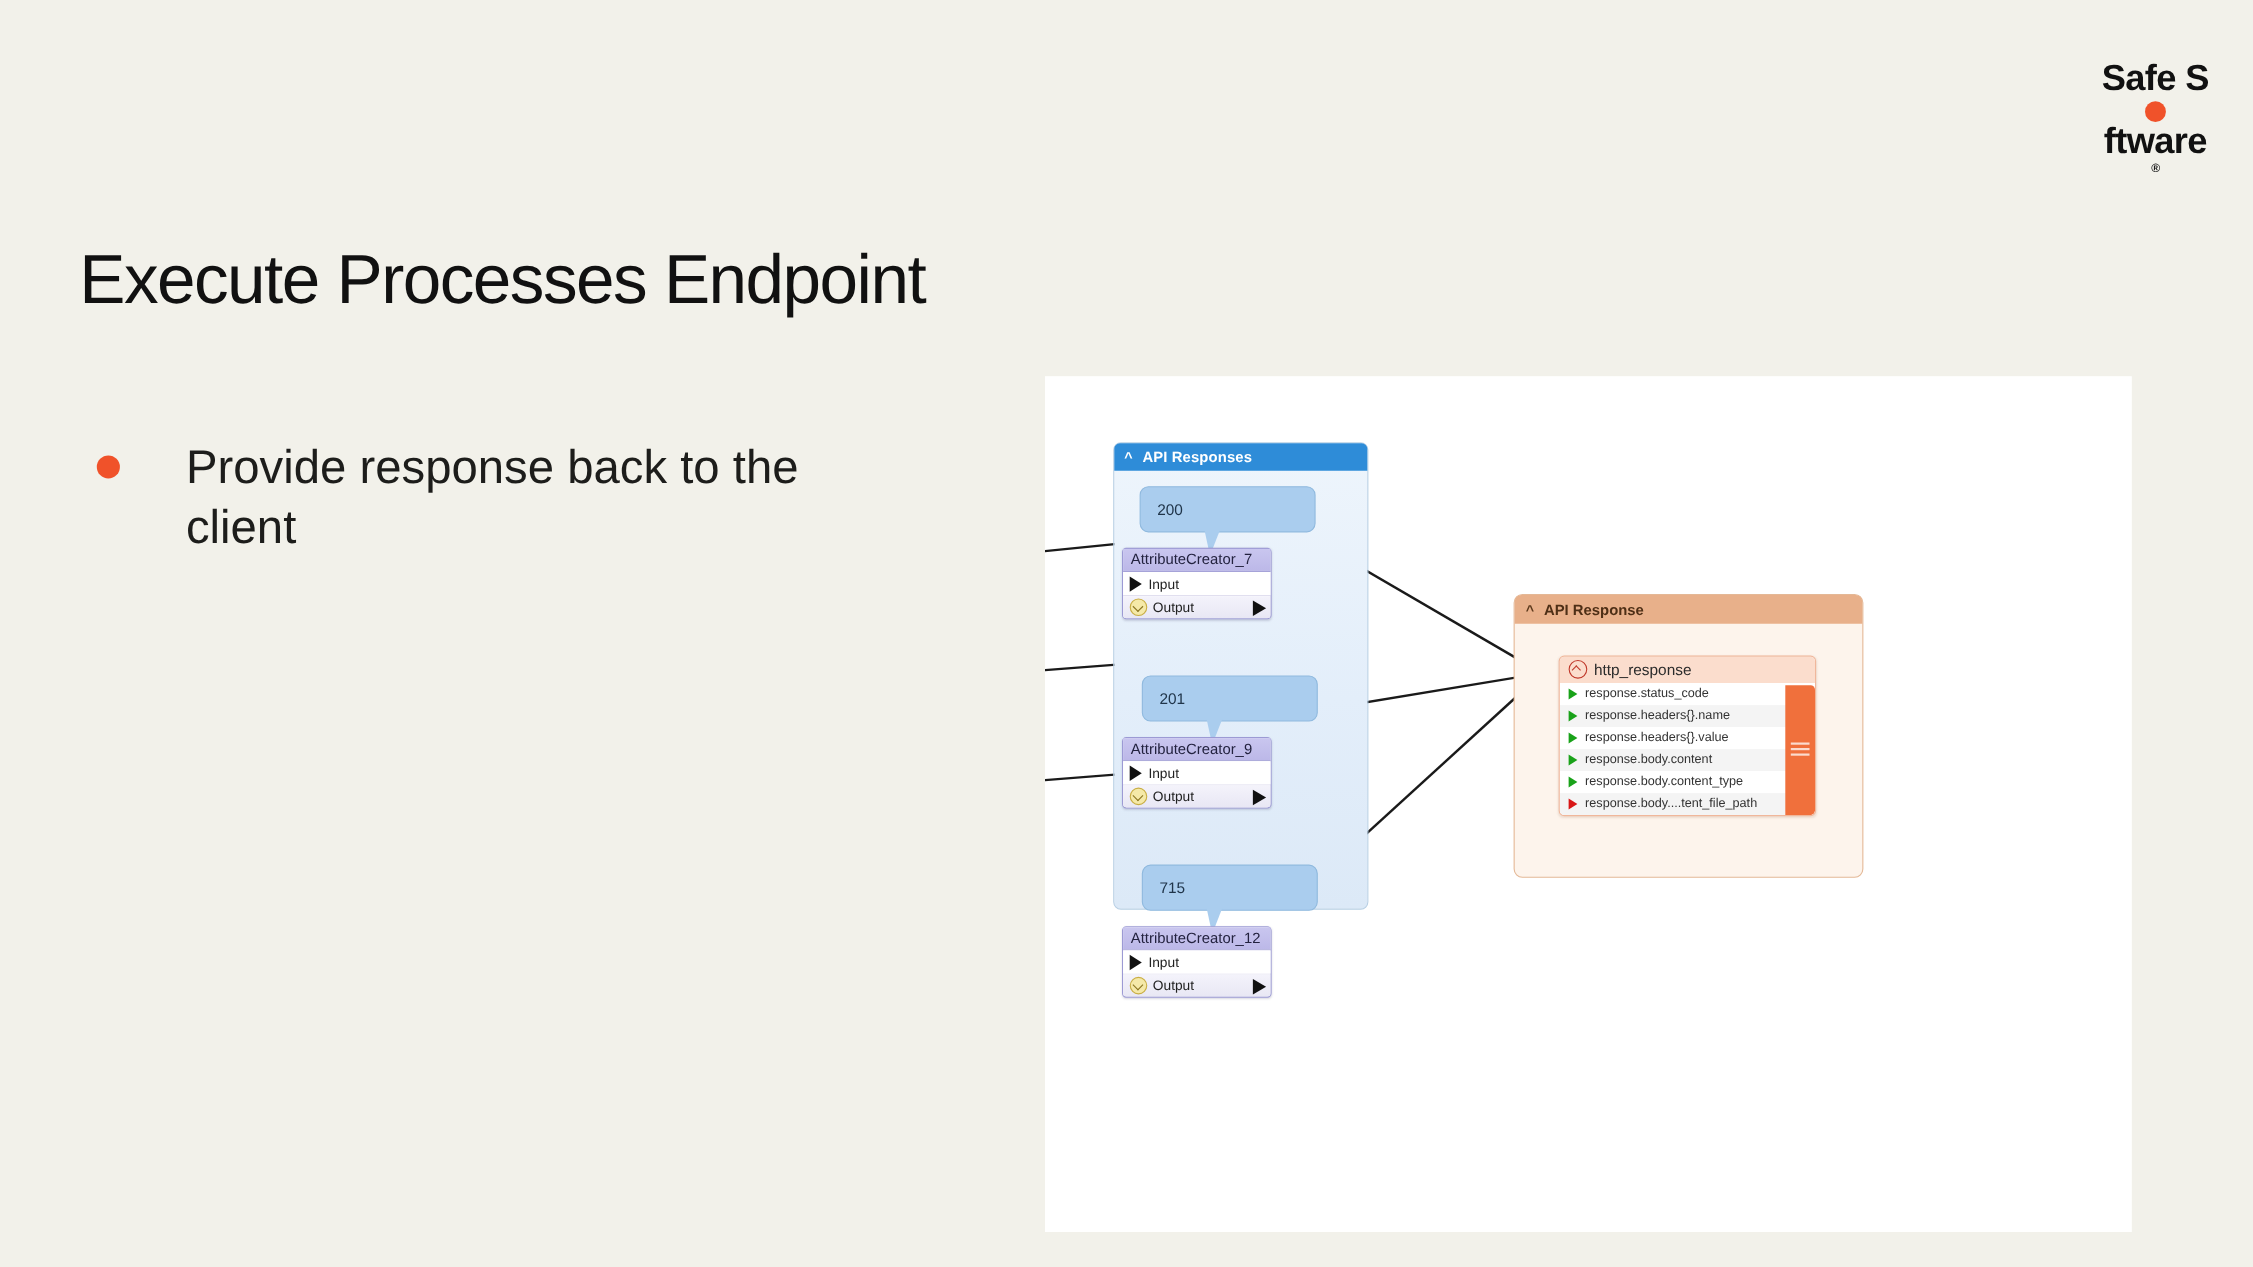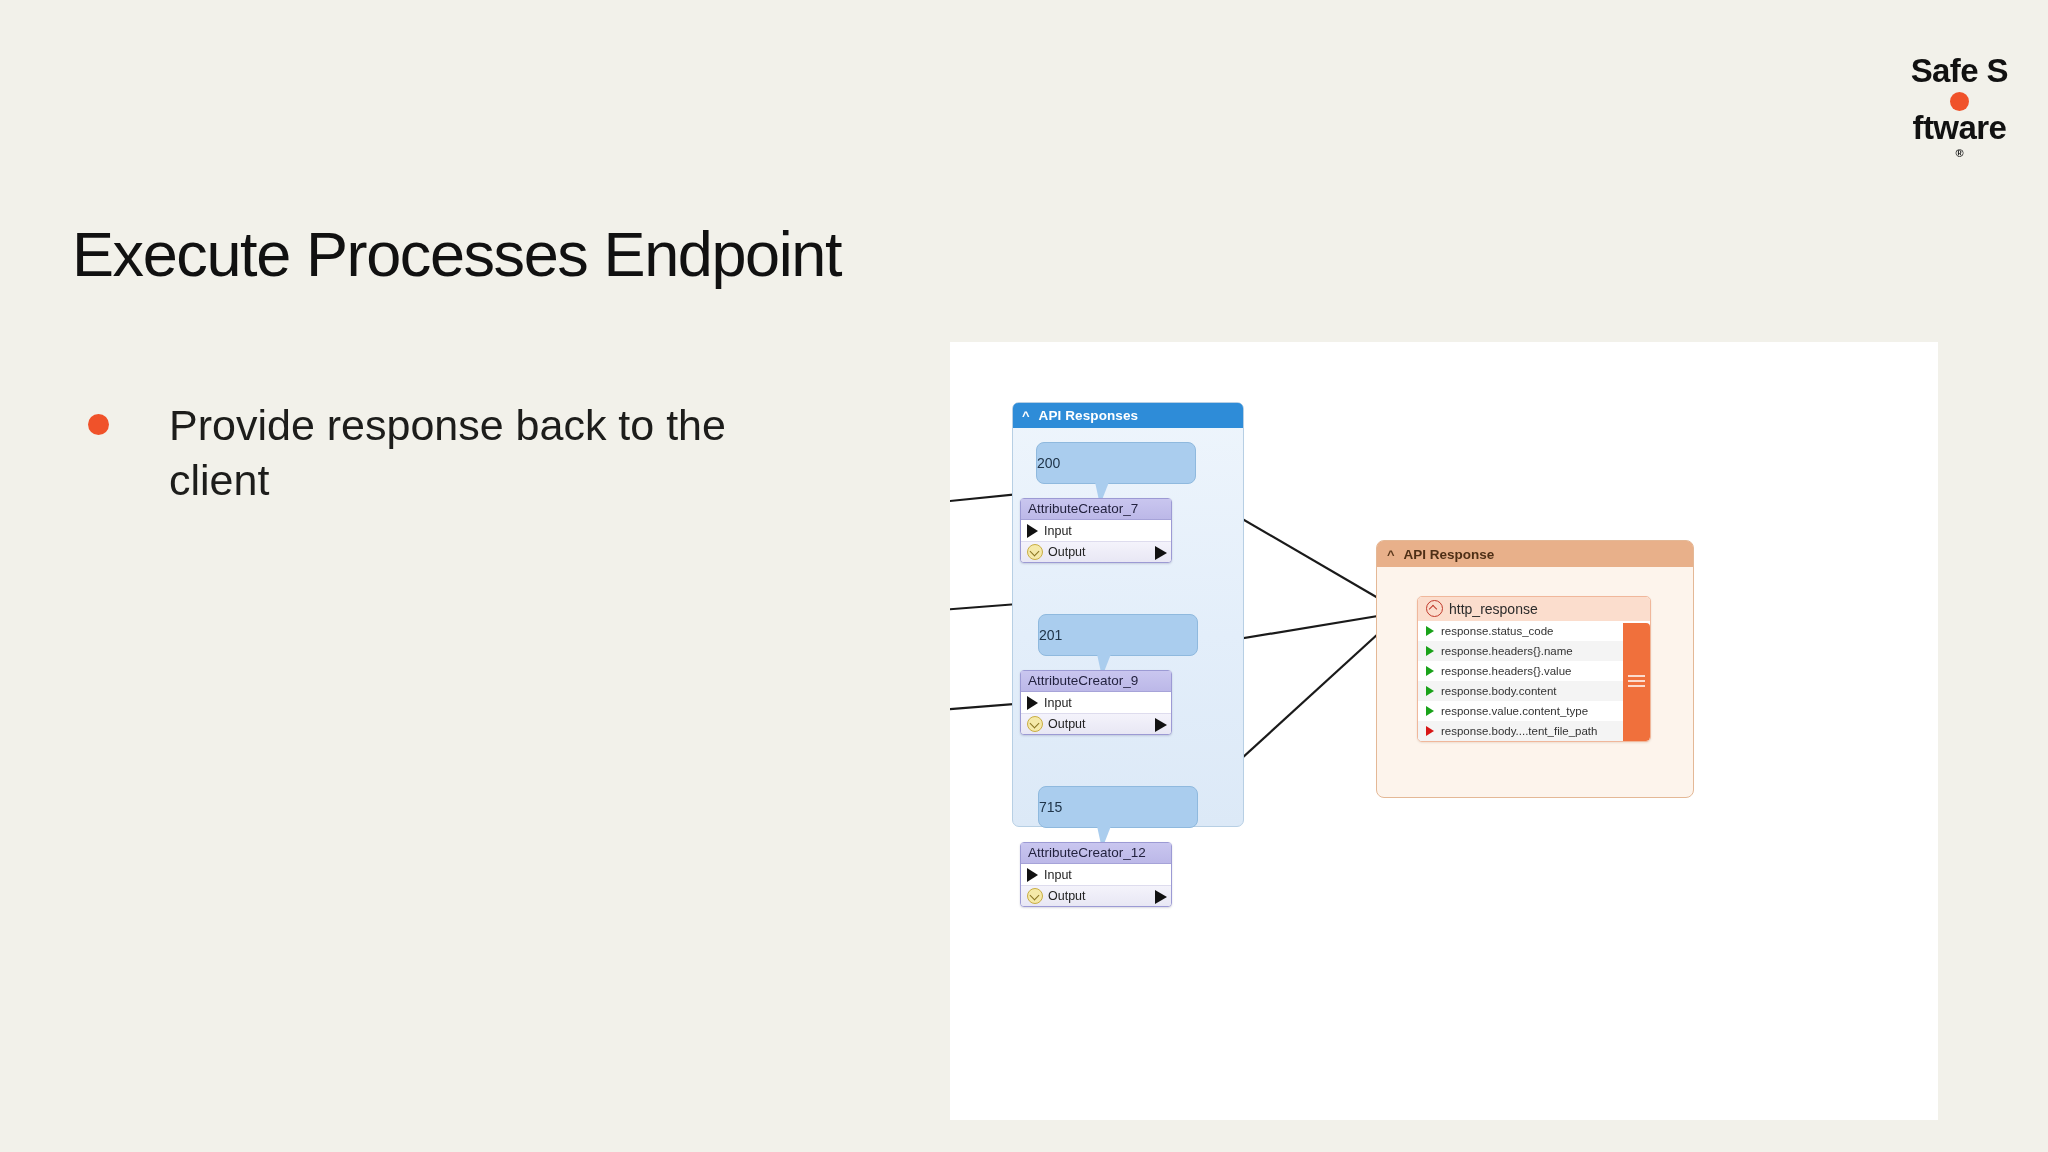--- a/index.html
+++ b/index.html
@@ -80,34 +80,34 @@
     color:#ffffff; font-size:13.5px; font-weight:bold;
     letter-spacing:0.1px;
   }
 
   
   .callout{
     position:absolute; width:160px; height:42px;
     background:#aacdee; border:1px solid #8fb9de;
     border-radius:8px; box-sizing:border-box;
     display:flex; align-items:center;
-    padding-left:0;
+    padding-left:15px;
     font-size:14px; color:#20354a;
   }
   .callout .tail{
     position:absolute; left:58px; bottom:-22px;
     width:0;height:0;
     border-left:5px solid transparent;
     border-right:9px solid transparent;
     border-top:23px solid #aacdee;
   }
 
   
   .transformer{
-    position:absolute; width:152px;
+    position:absolute; width:136px;
     border:1px solid #9c9ad4; border-radius:4px;
     background:#ffffff; box-sizing:border-box;
     box-shadow:0 1px 2px rgba(40,40,90,.18);
   }
   .tf-title{
     background:linear-gradient(180deg,#c9c6ef 0%,#bcb8e8 100%);
     border-bottom:1px solid #a6a3d8;
     font-size:13.5px; color:#23223f;
     padding:2px 0 3px 7px;
     white-space:nowrap;
@@ -350,21 +350,21 @@
         <div class="attr-row">
           <span class="attr-tri"></span>
           <span>response.headers{}.value</span>
         </div>
         <div class="attr-row">
           <span class="attr-tri"></span>
           <span>response.body.content</span>
         </div>
         <div class="attr-row">
           <span class="attr-tri"></span>
-          <span>response.value.content_type</span>
+          <span>response.body.content_type</span>
         </div>
         <div class="attr-row">
           <span class="attr-tri red"></span>
           <span>response.body....tent_file_path</span>
         </div>
 
         <div class="ft-sidebar">
           <span class="layers-icon">
             <span style="top:0px;"></span>
             <span style="top:5px;"></span>

